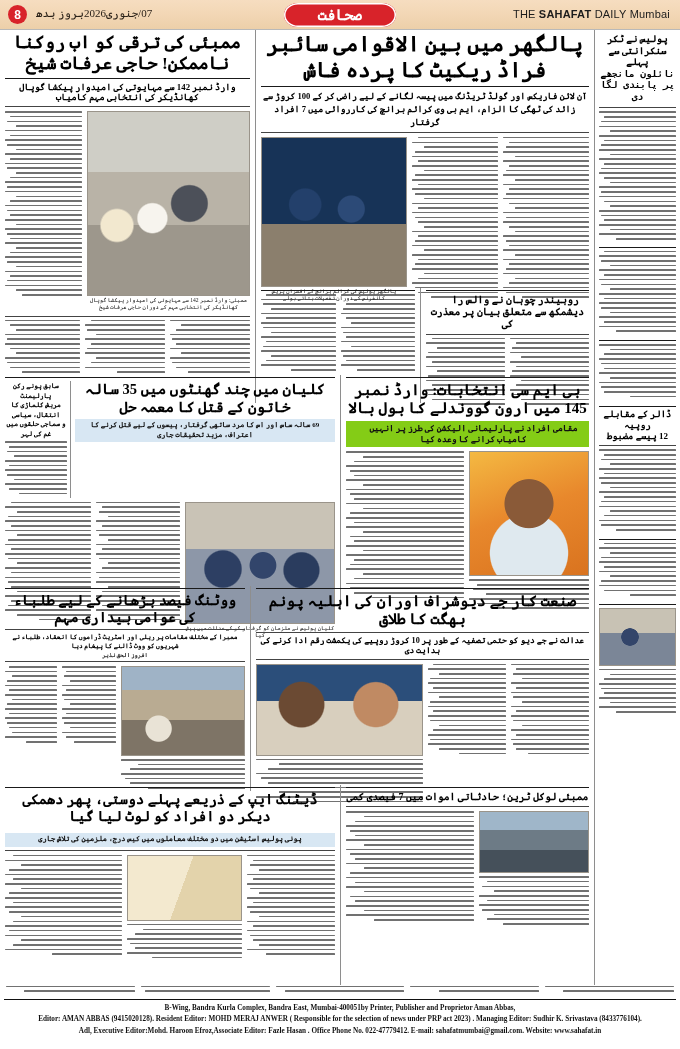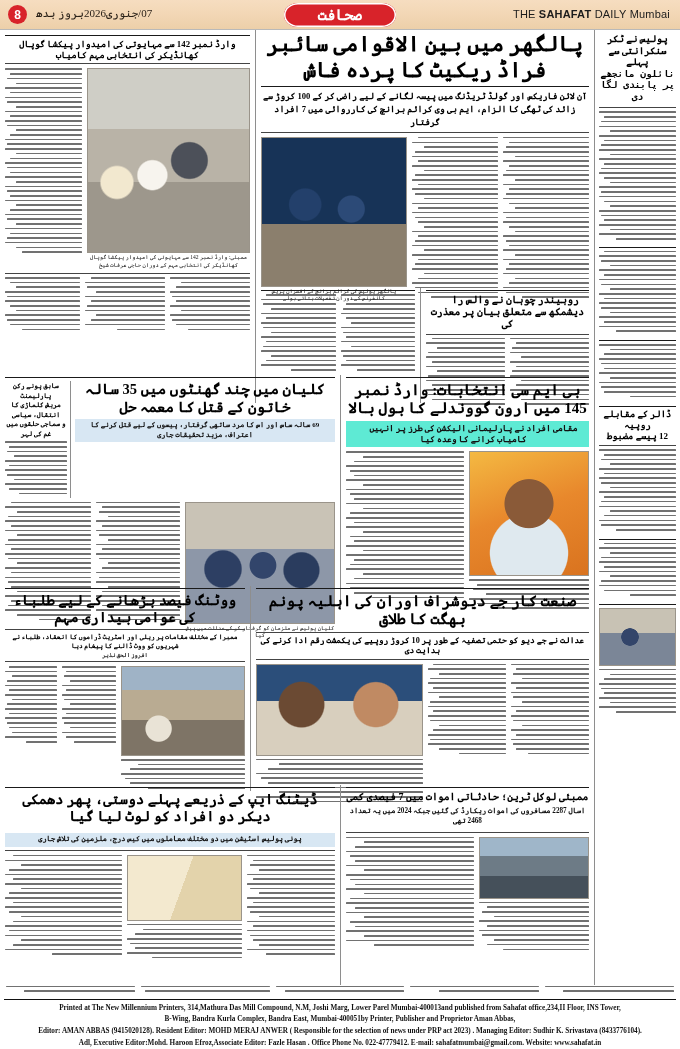--- a/index.html
+++ b/index.html
@@ -62,21 +62,21 @@
     direction: rtl; text-align: center;
     font-weight: bold; color: #000;
     line-height: 1.22;
     font-family: "Liberation Serif", serif;
   }
   .kicker {
     direction: rtl; text-align: center;
     font-size: 7.3px; font-weight: bold; line-height: 1.35;
     padding: 2px 3px; color: #111;
   }
-  .kicker.band { background: #5eead4; padding-left: 15px; }
+  .kicker.band { background: #84cc16; padding-left: 15px; }
   .kicker.bandblue { background: #d8e7f3; }
 
   
   .col-text {
     direction: rtl;
     overflow: hidden;
   }
   .ln {
     height: 1.6px; background: #3a3a3a; opacity: .72;
     margin: 0 0 3.1px 0; border-radius: .5px;
@@ -392,20 +392,21 @@
             <div class="ln s5"></div>
         </div>
         <div style="flex:1;">
           <div class="photo ph-press" style="width:100%; height:150px;"></div>
           <div class="cap">پالگھر پولیس کی کرائم برانچ کے افسران پریس کانفرنس کے دوران تفصیلات بتاتے ہوئے</div>
         </div>
       </div>
     </div>
 
     <div style="position:absolute; left:0; top:0; width:255px; height:330px; padding:2px 5px;">
+      <div class="hl" style="font-size:17.5px; letter-spacing:-.3px;">ممبئی کی ترقی کو اب روکنا ناممکن! حاجی عرفات شیخ</div>
       <div class="rule" style="margin:3px 0;"></div>
       <div class="hl" style="font-size:8.8px;">وارڈ نمبر 142 سے مہایوتی کی امیدوار پیکشا گوپال کھانڈیکر کی انتخابی مہم کامیاب</div>
       <div class="rule-thin" style="margin:3px 0 4px;"></div>
 
       <div style="display:flex; gap:5px; direction:rtl;">
         <div style="width:163px;">
           <div class="photo ph-rally" style="width:100%; height:185px;"></div>
           <div class="cap">ممبئی: وارڈ نمبر 142 سے مہایوتی کی امیدوار پیکشا گوپال کھانڈیکر کی انتخابی مہم کے دوران حاجی عرفات شیخ</div>
         </div>
         <div class="col-text" style="flex:1;">
@@ -859,21 +860,20 @@
             <div class="ln s3"></div>
             <div class="ln s1"></div>
           <div class="ln s6"></div>
         </div>
       </div>
     </div>
 
     <div style="position:absolute; left:340px; top:755px; width:254px; height:200px; padding:2px 5px; border-left:1px solid #8e8e8e;">
       <div class="rule" style="margin:0 0 3px;"></div>
       <div class="hl" style="font-size:10px; letter-spacing:-.3px;">ممبئی لوکل ٹرین؛ حادثاتی اموات میں 7 فیصدی کمی</div>
-      <div class="kicker" style="margin-top:2px; font-size:7.2px;">اسال 2287 مسافروں کی اموات ریکارڈ کی گئیں جبکہ 2024 میں یہ تعداد 2468 تھی</div>
       <div class="rule-thin" style="margin:3px 0 4px;"></div>
       <div style="display:flex; gap:5px; direction:rtl;">
         <div style="width:110px;">
           <div class="photo ph-train" style="width:100%; height:62px;"></div>
           <div class="col-text" style="margin-top:3px;">
             <div class="ln s1"></div>
               <div class="ln s2"></div>
               <div class="ln s4"></div>
               <div class="ln s3"></div>
             <div class="ln s1"></div>
@@ -1005,20 +1005,19 @@
             <div class="ln s1" style="height:1.3px;"></div>
             <div class="ln s4" style="height:1.3px;"></div>
           </div>
         <div style="flex:1;">
             <div class="ln s1" style="height:1.3px;"></div>
             <div class="ln s3" style="height:1.3px;"></div>
           </div>
       </div>
     </div>
     <div style="border-top:1.6px solid #111; margin:4px 4px 3px;"></div>
-    <div class="imprint">Printed at The New Millennium Printers, 314,Mathura Das Mill Compound, N.M, Joshi Marg, Lower Parel Mumbai-400013and published from Sahafat office,234,II Floor, INS Tower,</div>
     <div class="imprint">B-Wing, Bandra Kurla Complex, Bandra East, Mumbai-400051by Printer, Publisher and Proprietor Aman Abbas,</div>
     <div class="imprint">Editor: AMAN ABBAS  (9415020128). Resident Editor: MOHD MERAJ ANWER ( Responsible for the selection of news under PRP act 2023) . Managing Editor: Sudhir K. Srivastava (8433776104).</div>
     <div class="imprint">Adl, Executive Editor:Mohd. Haroon Efroz,Associate Editor: Fazle Hasan . Office Phone No. 022-47779412. E-mail: sahafatmumbai@gmail.com. Website: www.sahafat.in</div>
 
   </div>
 
 </div>
 
 </body></html>

